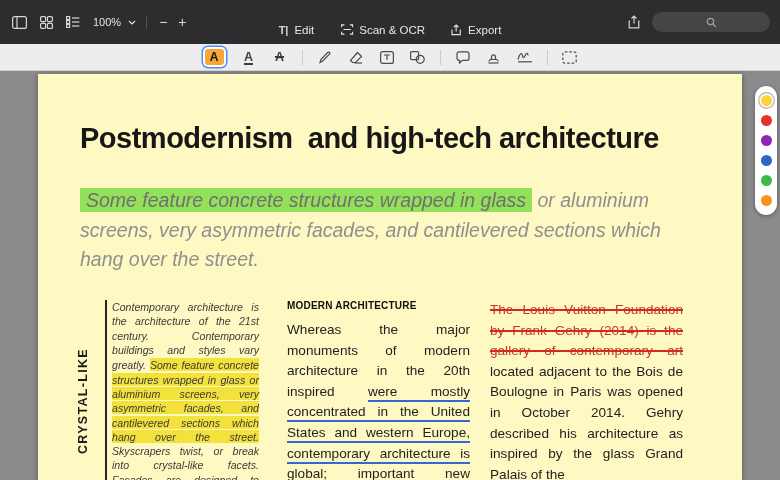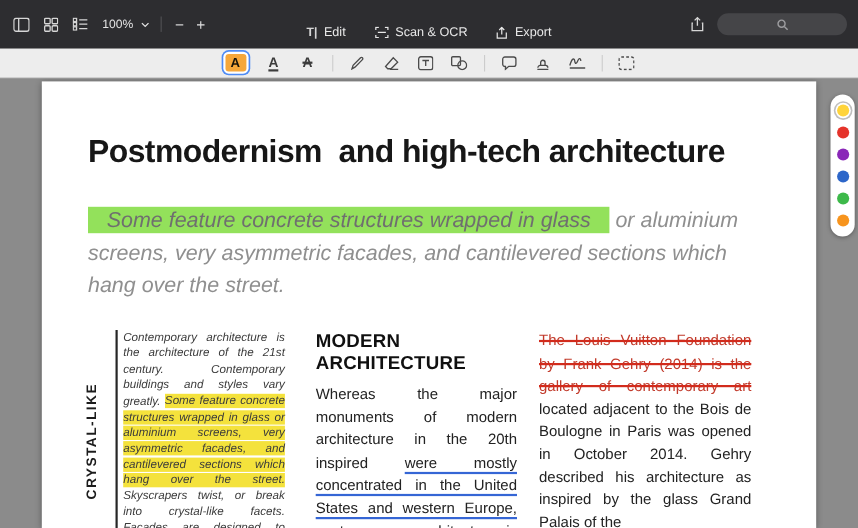--- a/index.html
+++ b/index.html
@@ -44,46 +44,46 @@
   
   .palette{
     position:absolute;right:3px;top:86px;width:22px;background:#ffffff;border-radius:11px;
     padding:9px 0;display:flex;flex-direction:column;align-items:center;gap:9px;
     box-shadow:0 1px 4px rgba(0,0,0,.35);z-index:6;
   }
   .dot{width:11px;height:11px;border-radius:50%;}
   .dot.selected{box-shadow:0 0 0 1.5px #ffffff,0 0 0 3px #bfbfbf;}
   
   .page{
-    position:absolute;left:38px;top:74px;width:704px;height:406px;background:#ffffff;
+    position:absolute;left:38px;top:74px;width:704px;height:406px;background:#fef9c3;
     box-shadow:0 1px 6px rgba(0,0,0,.38);overflow:hidden;z-index:1;
   }
   .doc-title{
     position:absolute;left:42px;top:48px;font-size:29px;font-weight:bold;color:#171717;
     letter-spacing:-0.5px;white-space:pre;
   }
   .doc-lede{
     position:absolute;left:42px;top:112px;width:612px;
     font-size:19.5px;font-style:italic;color:#8f8f8f;line-height:29.5px;
   }
-  .hl-green{background:#93e15b;color:#6f6f6f;padding:1px 17px;}
+  .hl-green{background:#93e15b;color:#6f6f6f;padding:1px 6px;}
   .vrule{position:absolute;left:67px;top:226px;bottom:0;width:1.5px;background:#262626;}
   .vlabel{
     position:absolute;left:38px;top:252px;height:150px;
     writing-mode:vertical-rl;transform:rotate(180deg);
     font-size:12.5px;font-weight:bold;letter-spacing:1.3px;color:#1c1c1c;text-align:center;
   }
   .col-small{
     position:absolute;left:74px;top:226px;width:147px;
     font-size:10.6px;font-style:italic;line-height:14.4px;text-align:justify;color:#3b3b3b;
   }
   .hl-yellow{background:#f4e23c;padding:0.5px 0;}
   .col-mid{position:absolute;left:249px;top:226px;width:183px;}
   .col-right{position:absolute;left:452px;top:226px;width:193px;}
-  .col-head{font-size:17px;font-weight:bold;color:#101010;letter-spacing:.2px;margin:0 0 9px 0;}
+  .col-head{font-size:10px;font-weight:bold;color:#101010;letter-spacing:.2px;margin:0 0 9px 0;}
   .col-body{font-size:13.6px;line-height:20.6px;text-align:justify;color:#222222;margin:0;}
   .ul-blue{
     text-decoration:underline;text-decoration-color:#3566d5;
     text-decoration-thickness:1.5px;text-underline-offset:3.5px;
   }
   .strike-red{
     color:#c23a2b;text-decoration:line-through;text-decoration-color:#d22b1c;
     text-decoration-thickness:1.5px;
   }
   svg{display:block;}

